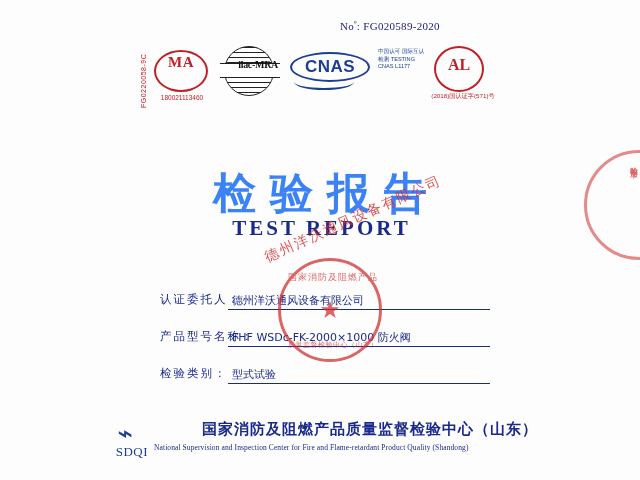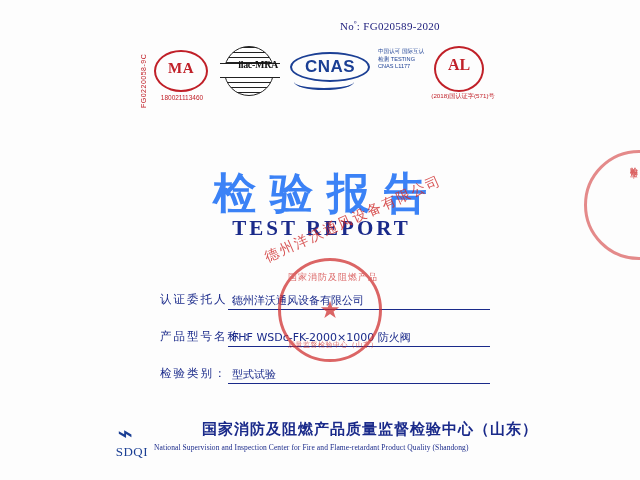--- a/index.html
+++ b/index.html
@@ -72,21 +72,21 @@
     position: absolute;
     left: 0; top: 0;
     width: 54px;
     height: 42px;
     border: 2px solid #c02028;
     border-radius: 50%;
     box-sizing: border-box;
   }
   .logo-cma .txt {
     position: absolute;
-    left: 0; top: 10px;
+    left: 0; top: 4px;
     width: 54px;
     text-align: center;
     font-size: 15px;
     font-weight: bold;
     color: #c02028;
     font-family: "Liberation Serif", serif;
     letter-spacing: 0.5px;
   }
   .logo-cma .code {
     position: absolute;

